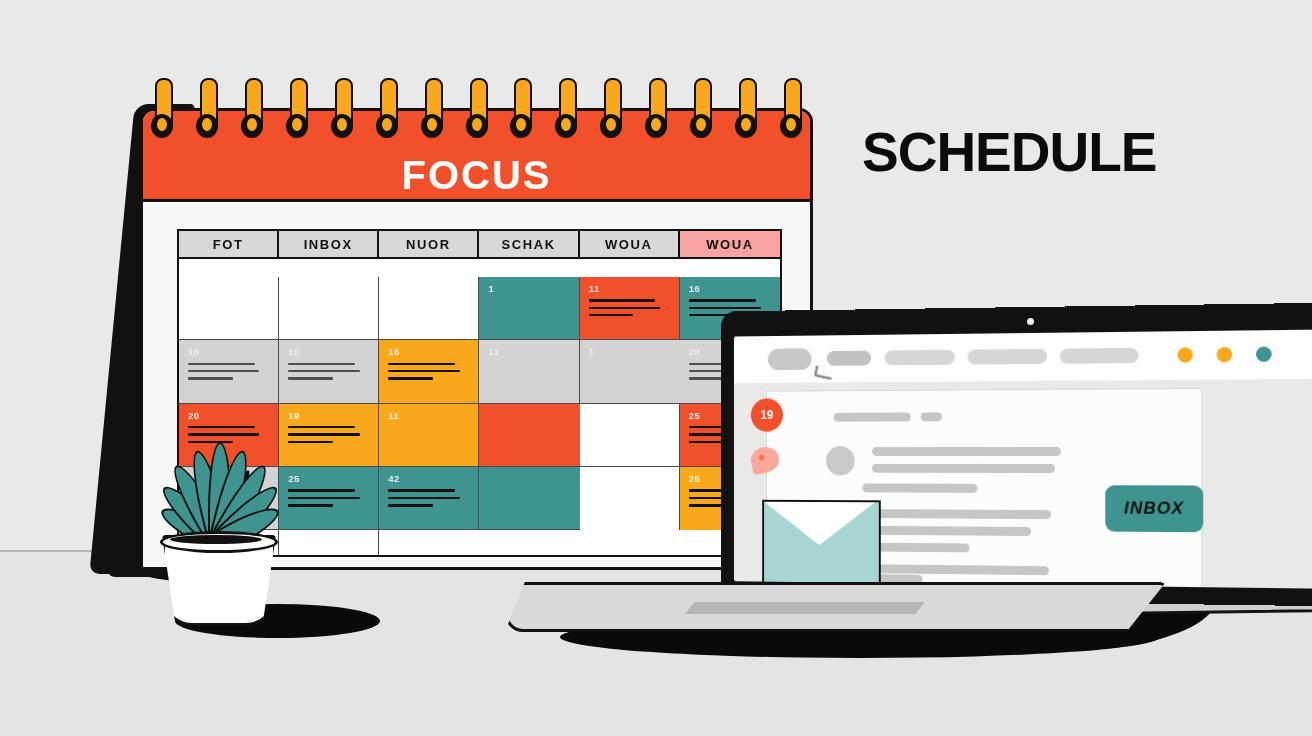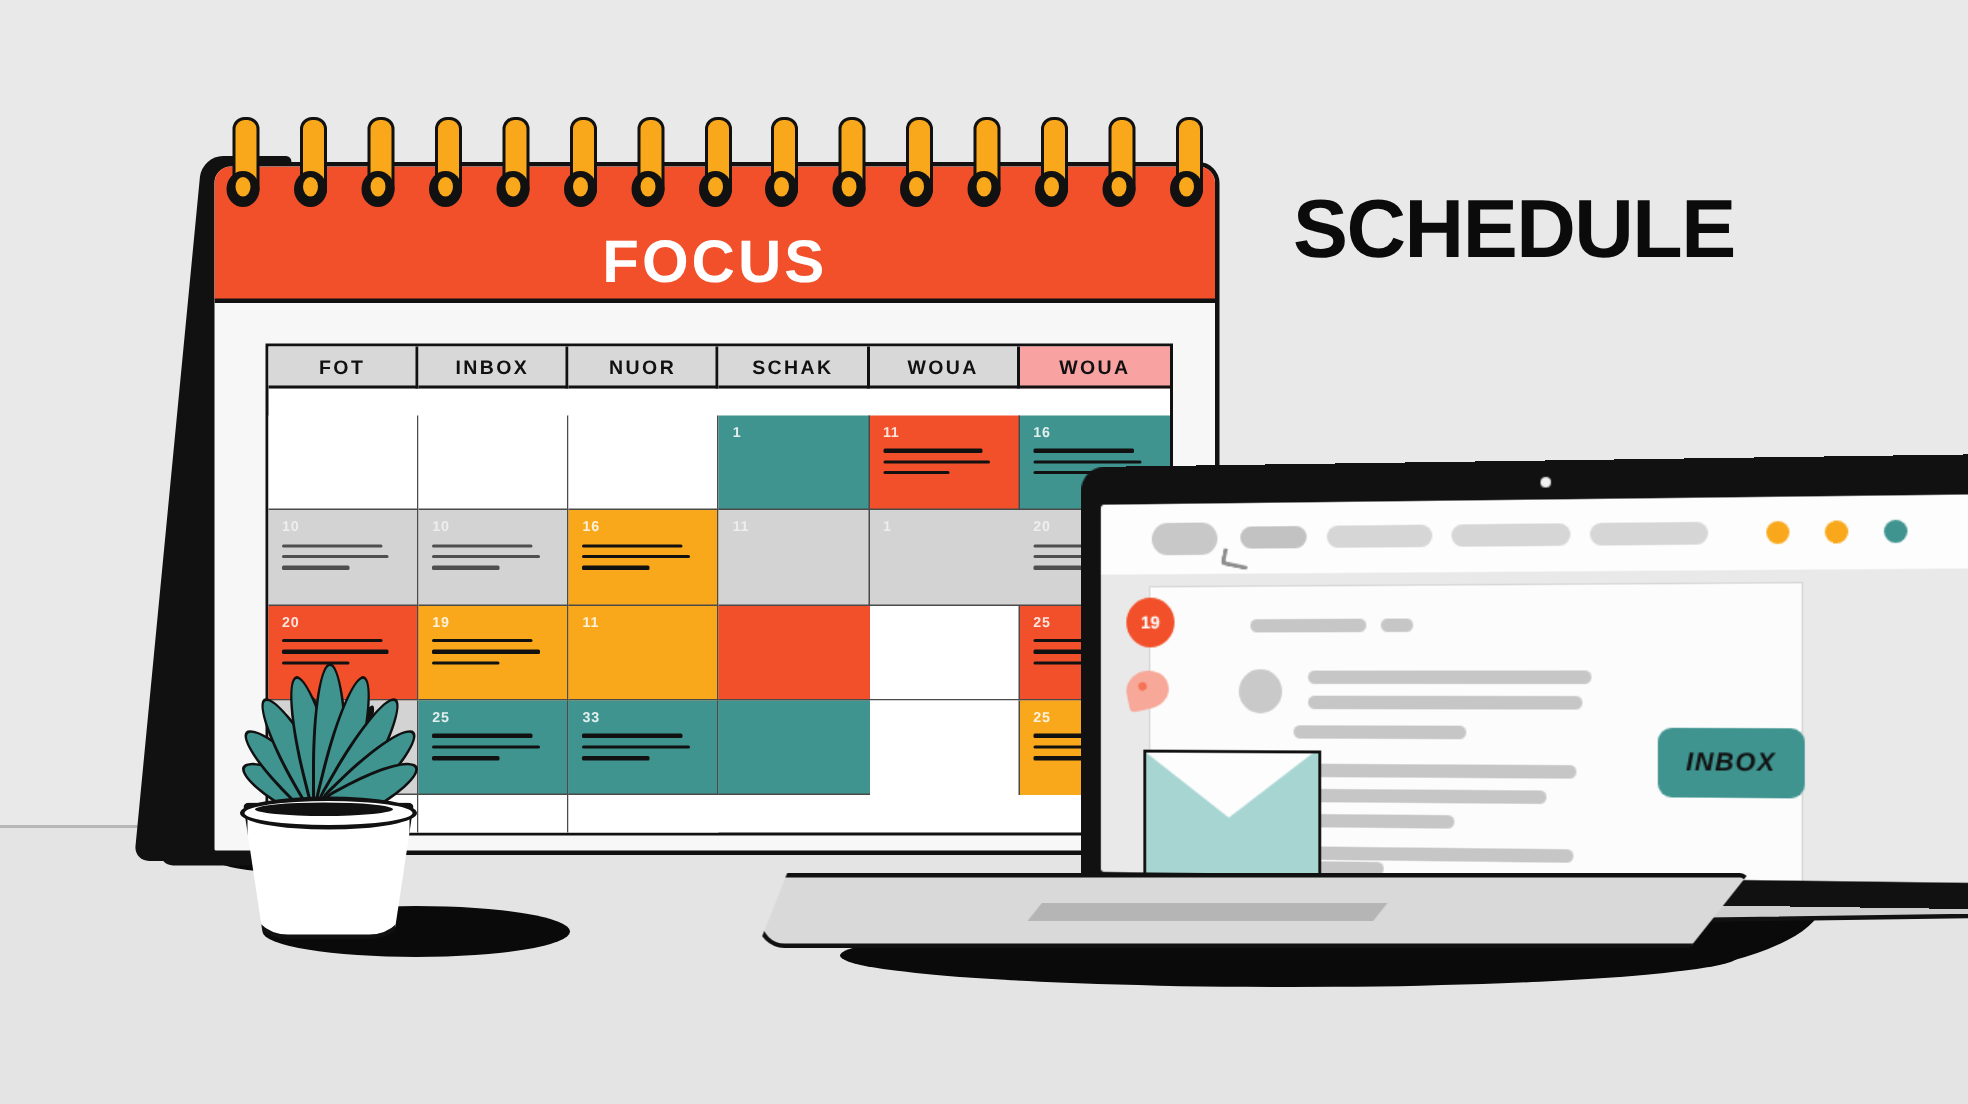--- a/index.html
+++ b/index.html
@@ -246,21 +246,21 @@
             </div>
             <div class="cell c-teal">
               <div class="daynum">25</div>
               <div class="lines">
                 <div class="ln w1"></div>
                 <div class="ln w2"></div>
                 <div class="ln w3"></div>
               </div>
             </div>
             <div class="cell c-teal">
-              <div class="daynum">33</div>
+              <div class="daynum">42</div>
               <div class="lines">
                 <div class="ln w1"></div>
                 <div class="ln w2"></div>
                 <div class="ln w3"></div>
               </div>
             </div>
             <div class="cell c-teal lastcol"></div>
             <div class="cell c-white lastrow"></div>
             <div class="cell c-yellow lastrow">
               <div class="daynum">25</div>

